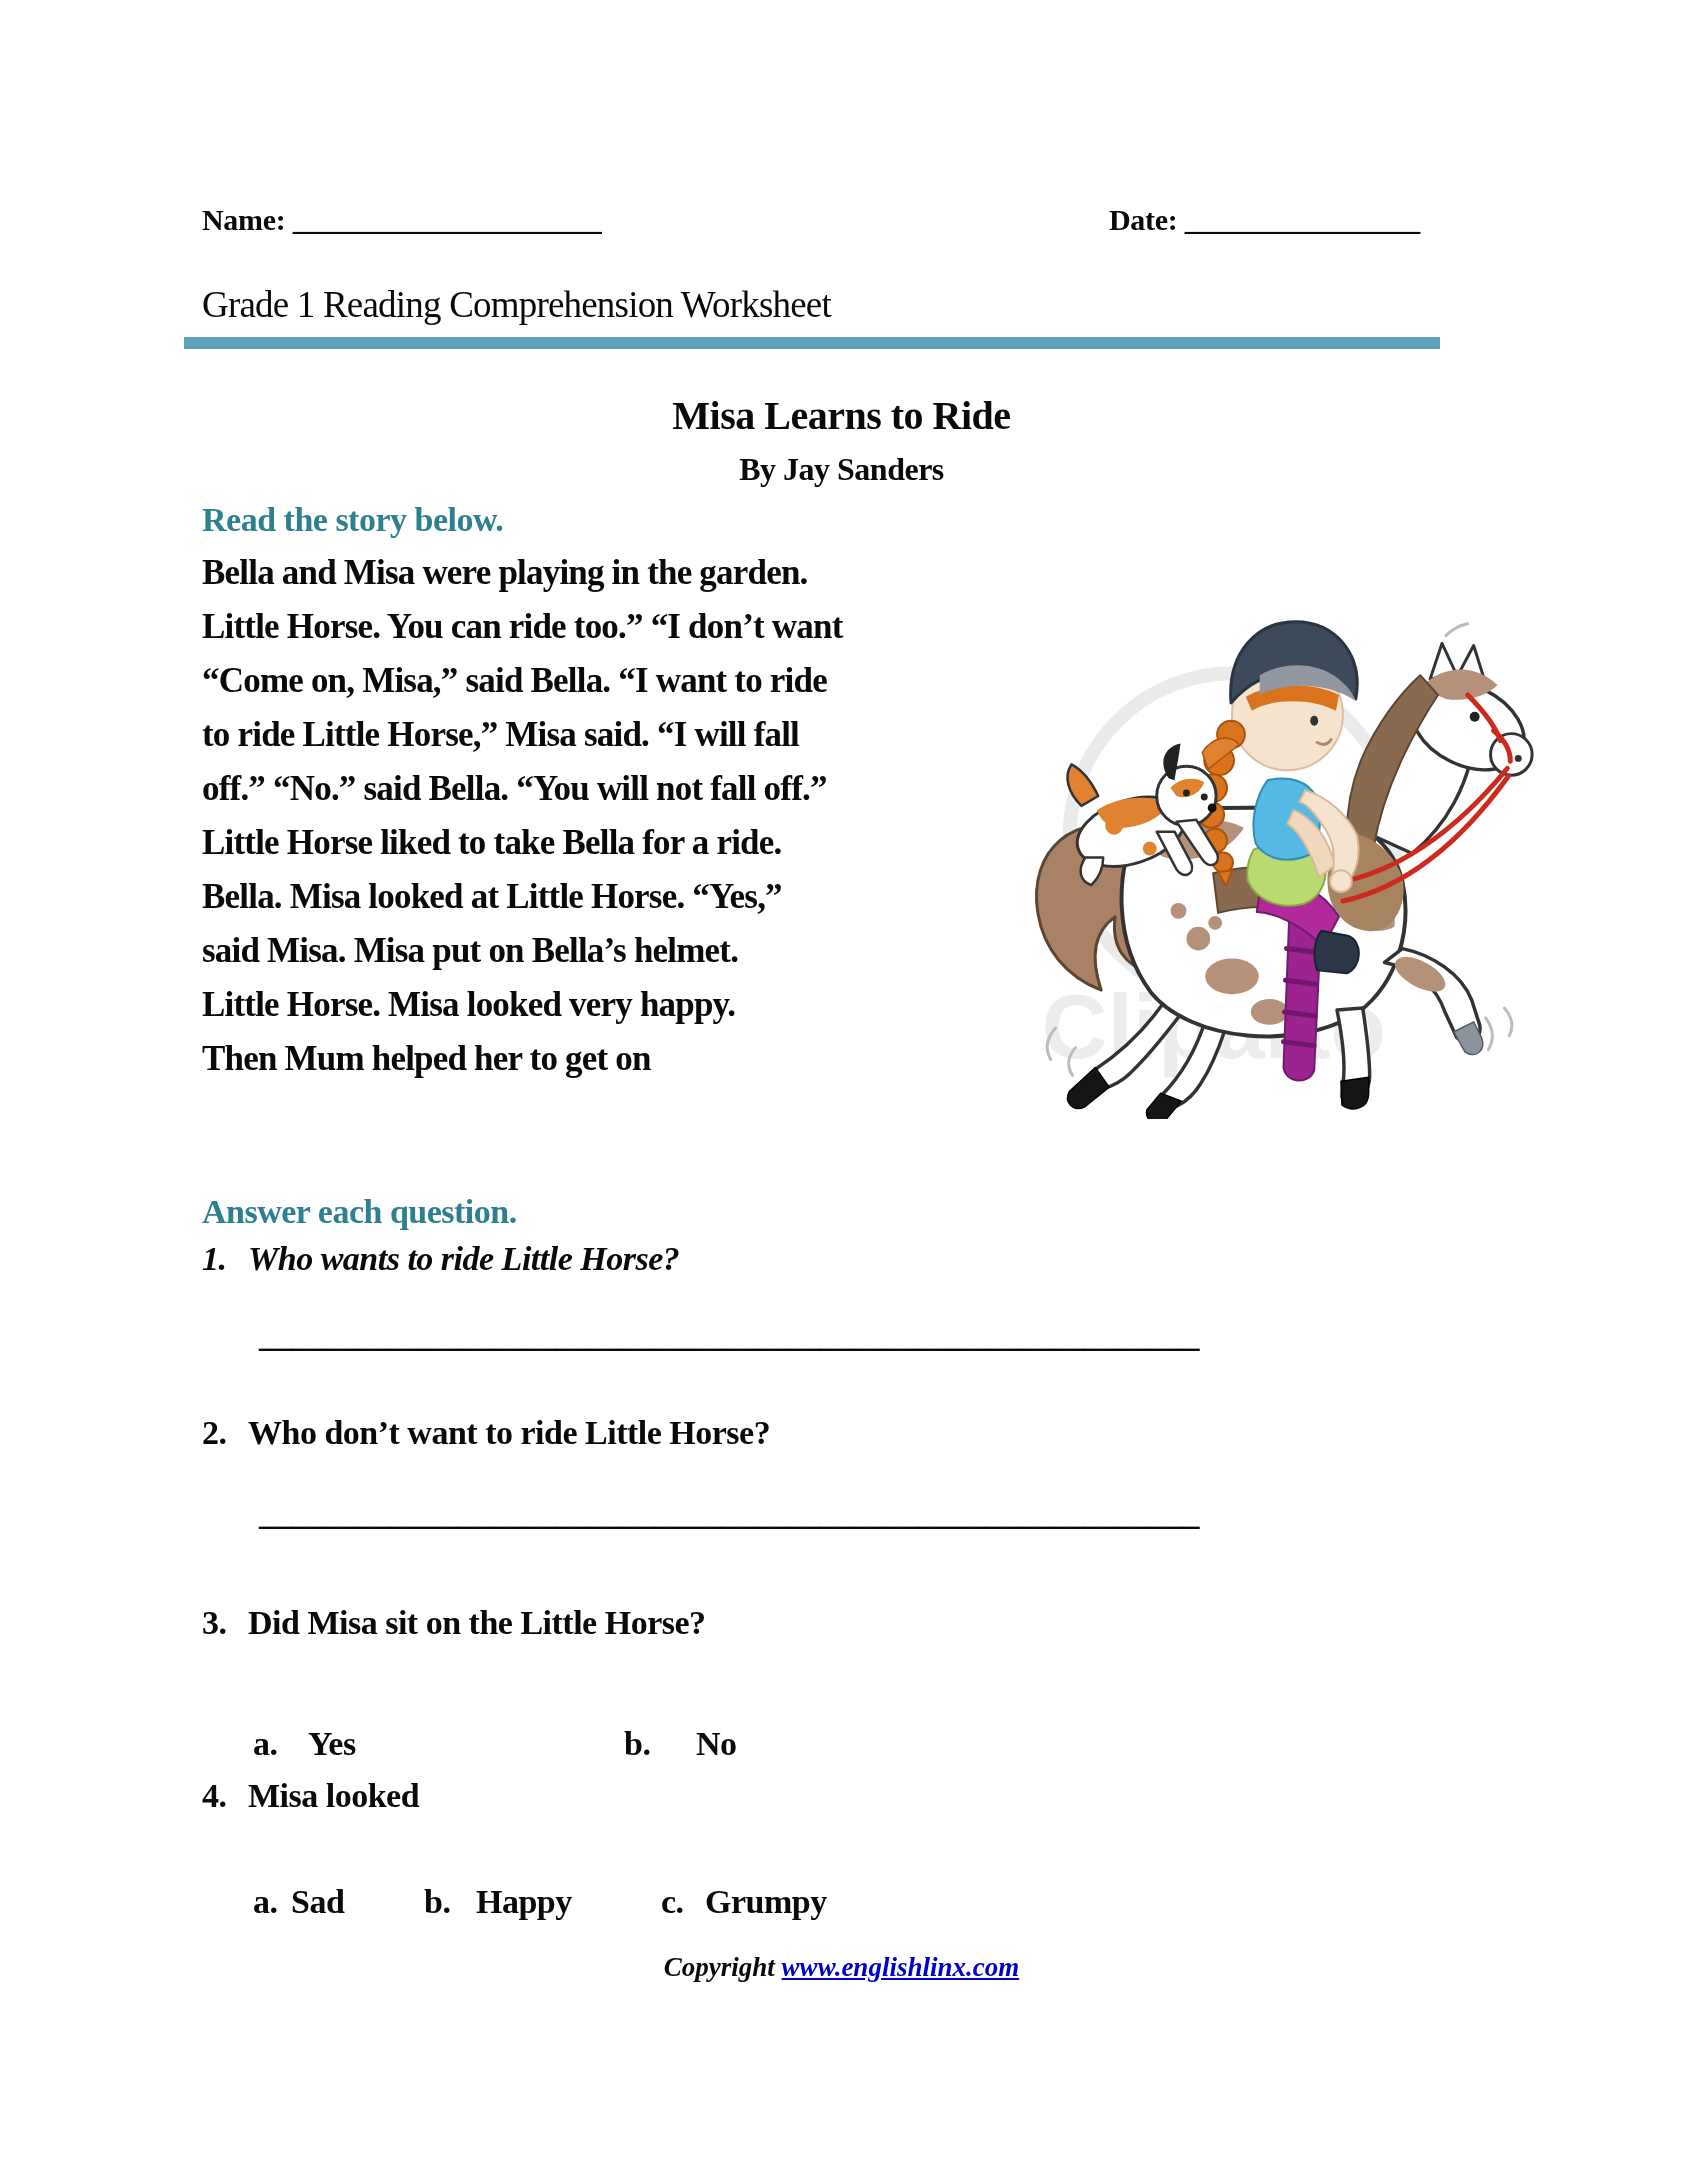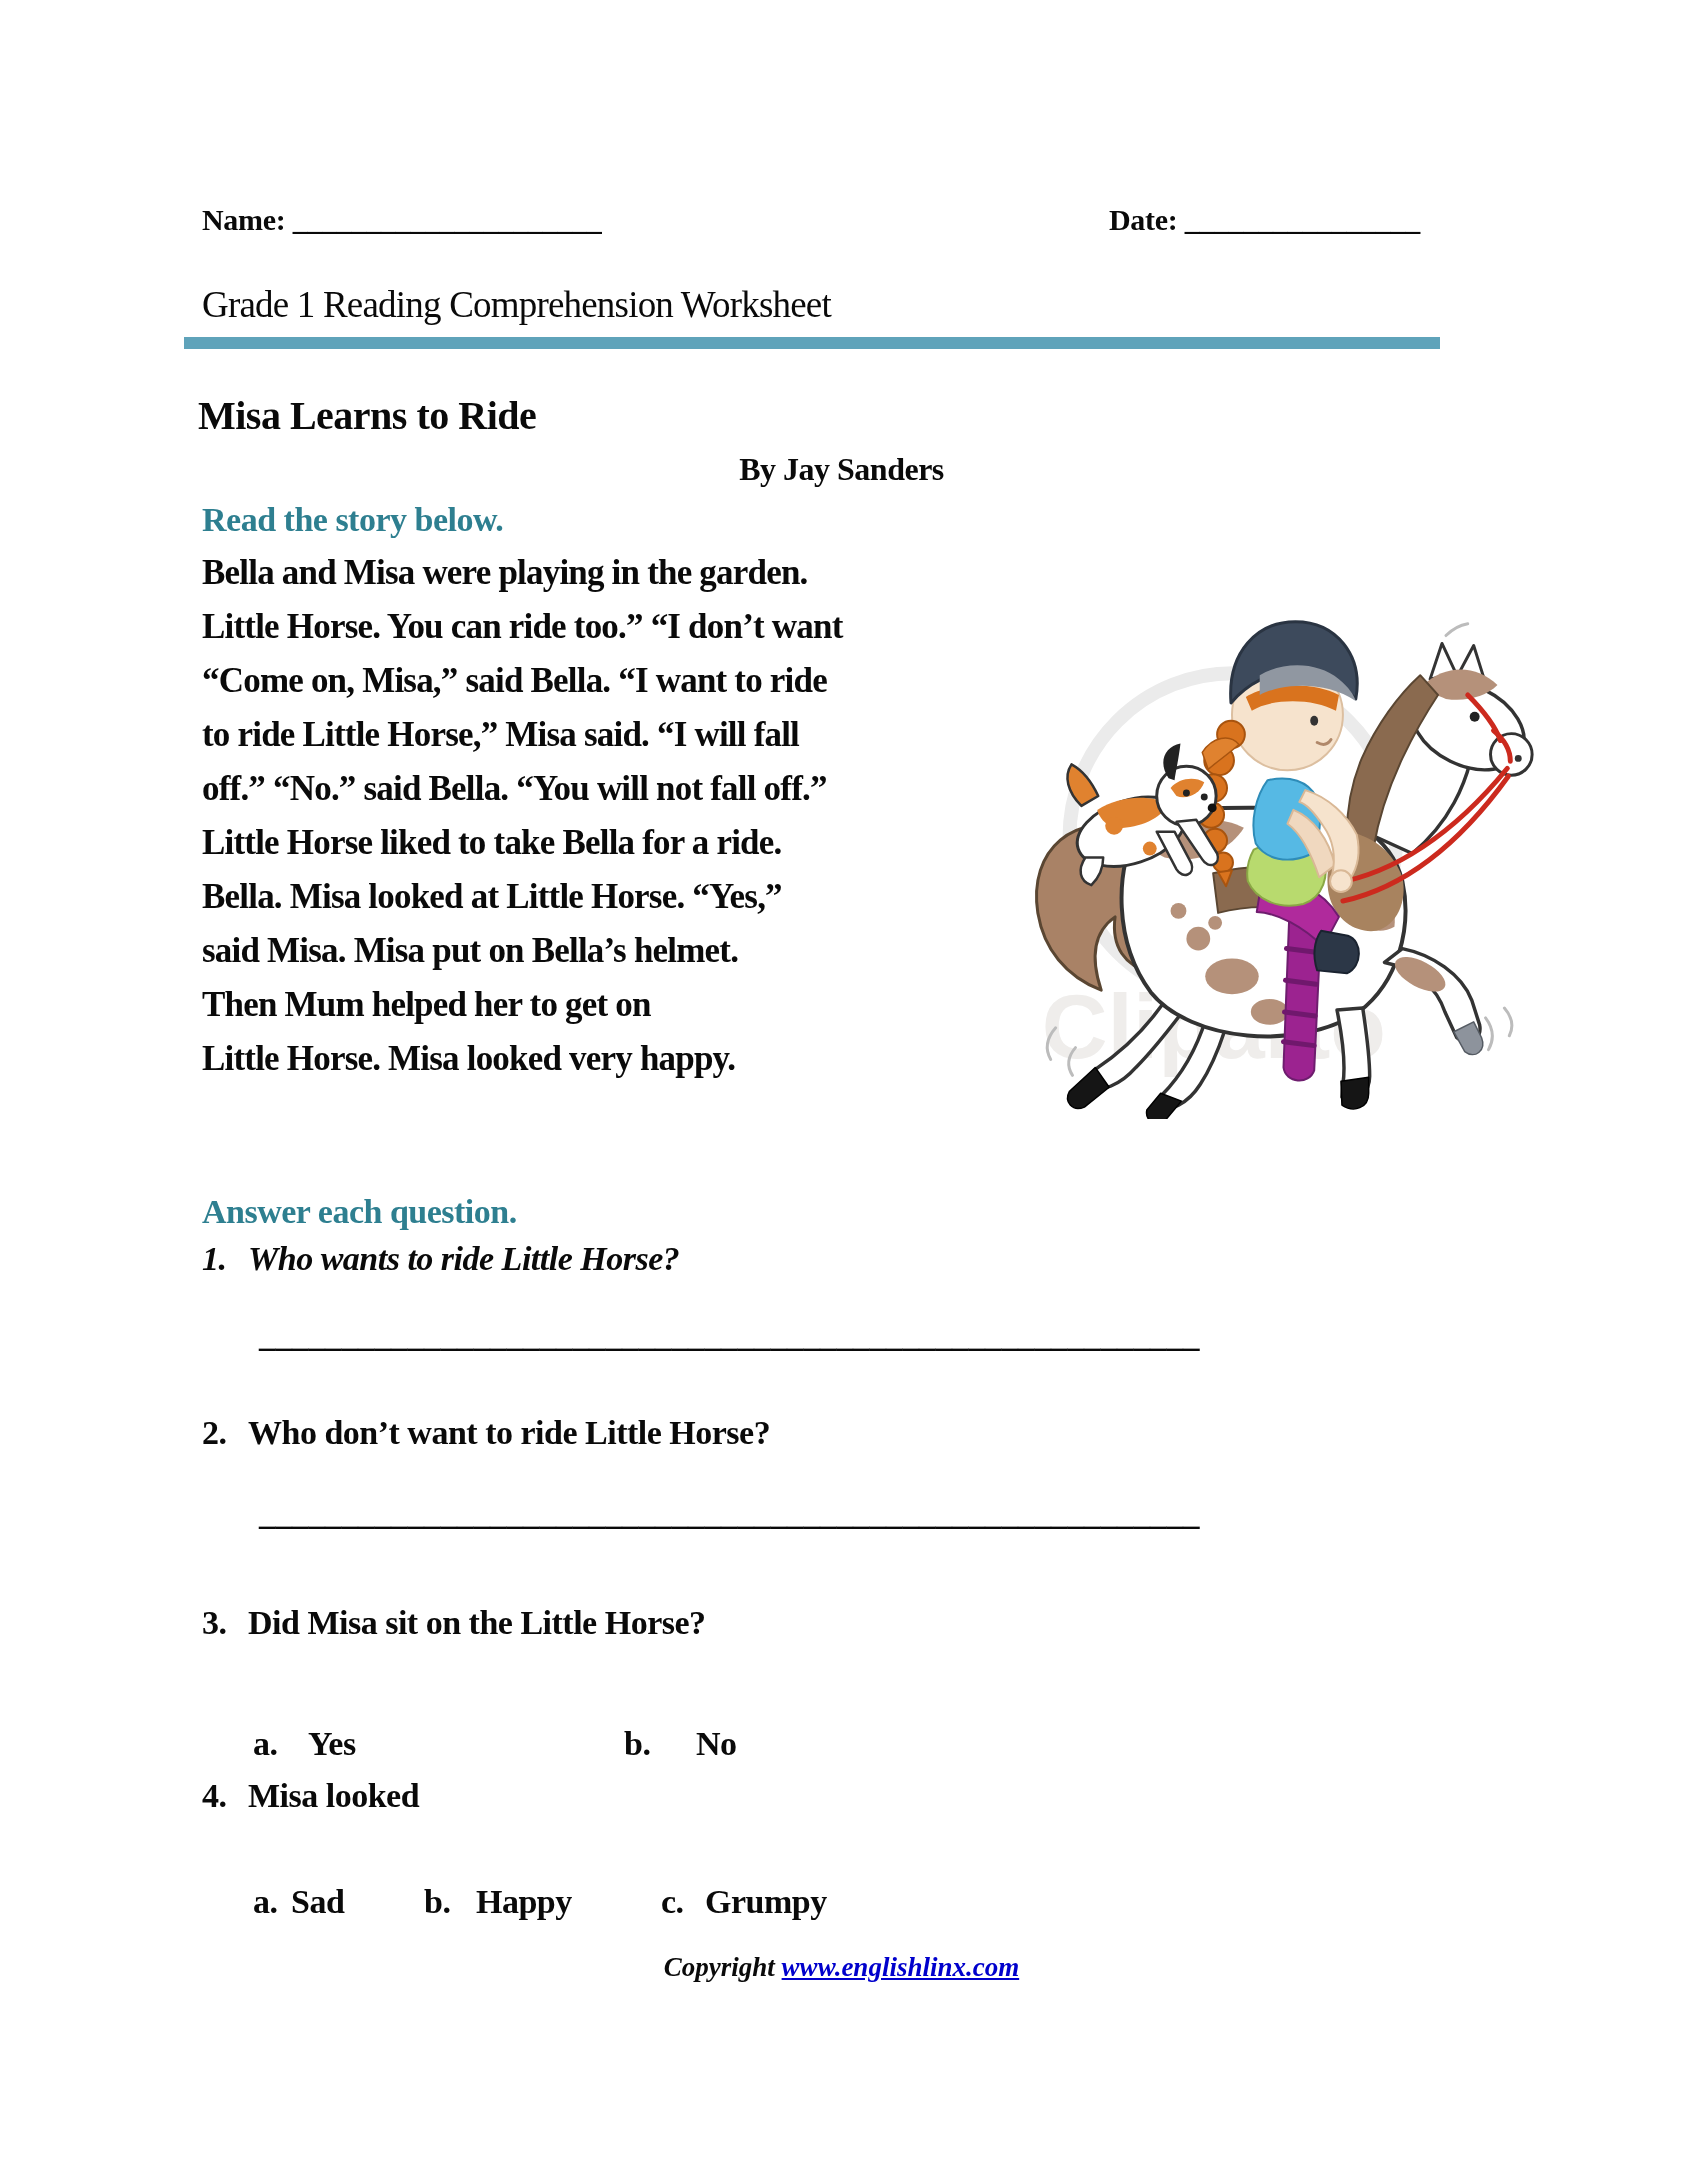--- a/index.html
+++ b/index.html
@@ -10,21 +10,21 @@
     font-family:"Liberation Serif","DejaVu Serif",serif;
     color:#0a0a0a;
     overflow:hidden;
   }
   .abs{position:absolute;}
   .nowrap{white-space:nowrap;}
   .teal{color:#2e7f90;}
   .header-row{font-size:30px;font-weight:bold;letter-spacing:-0.3px;}
   .worksheet-title{font-size:37px;font-weight:normal;letter-spacing:-0.8px;}
   .divider{background:#5fa3ba;}
-  .story-title{font-size:40px;font-weight:bold;text-align:left;letter-spacing:-0.5px;}
+  .story-title{font-size:40px;font-weight:bold;text-align:center;letter-spacing:-0.5px;}
   .byline{font-size:32px;font-weight:bold;text-align:center;letter-spacing:-0.5px;}
   .instruction{font-size:34px;font-weight:bold;letter-spacing:-0.5px;}
   .story{font-size:35px;font-weight:bold;line-height:54px;letter-spacing:-0.8px;}
   .qrow{font-size:34px;font-weight:bold;letter-spacing:-0.5px;}
   .qnum{display:inline-block;min-width:46px;}
   .blank{font-size:33px;font-weight:bold;line-height:33px;white-space:nowrap;letter-spacing:0;}
   .optrow{position:absolute;height:44px;width:1287px;font-size:34px;font-weight:bold;letter-spacing:-0.5px;}
   .optrow span{position:absolute;top:0;white-space:nowrap;}
   .footer{width:1683px;text-align:center;font-size:27px;font-weight:bold;font-style:italic;}
   .footer a{color:#0000cc;text-decoration:underline;}
@@ -53,22 +53,22 @@
 
   <div class="abs story" style="left:202px;top:546px;width:822px;">
     <div>Bella and Misa were playing in the garden.</div>
     <div>Little Horse. You can ride too.” “I don’t want</div>
     <div>“Come on, Misa,” said Bella. “I want to ride</div>
     <div>to ride Little Horse,” Misa said. “I will fall</div>
     <div>off.” “No.” said Bella. “You will not fall off.”</div>
     <div>Little Horse liked to take Bella for a ride.</div>
     <div>Bella. Misa looked at Little Horse. “Yes,”</div>
     <div>said Misa. Misa put on Bella’s helmet.</div>
+    <div>Little Horse. Misa looked very happy.</div>
     <div>Then Mum helped her to get on</div>
-    <div>Little Horse. Misa looked very happy.</div>
   </div>
 
   <svg class="abs" style="left:1020px;top:584px;" width="525" height="535" viewBox="0 0 530 540" role="img">
 
     <g>
       <circle cx="215" cy="255" r="165" fill="none" stroke="#ebebeb" stroke-width="14"></circle>
       <text x="22" y="478" font-size="92" font-weight="bold" fill="#efedeb" font-family="Liberation Sans, sans-serif">Cliparto</text>
     </g>
 
     <g stroke-linejoin="round" stroke-linecap="round">

